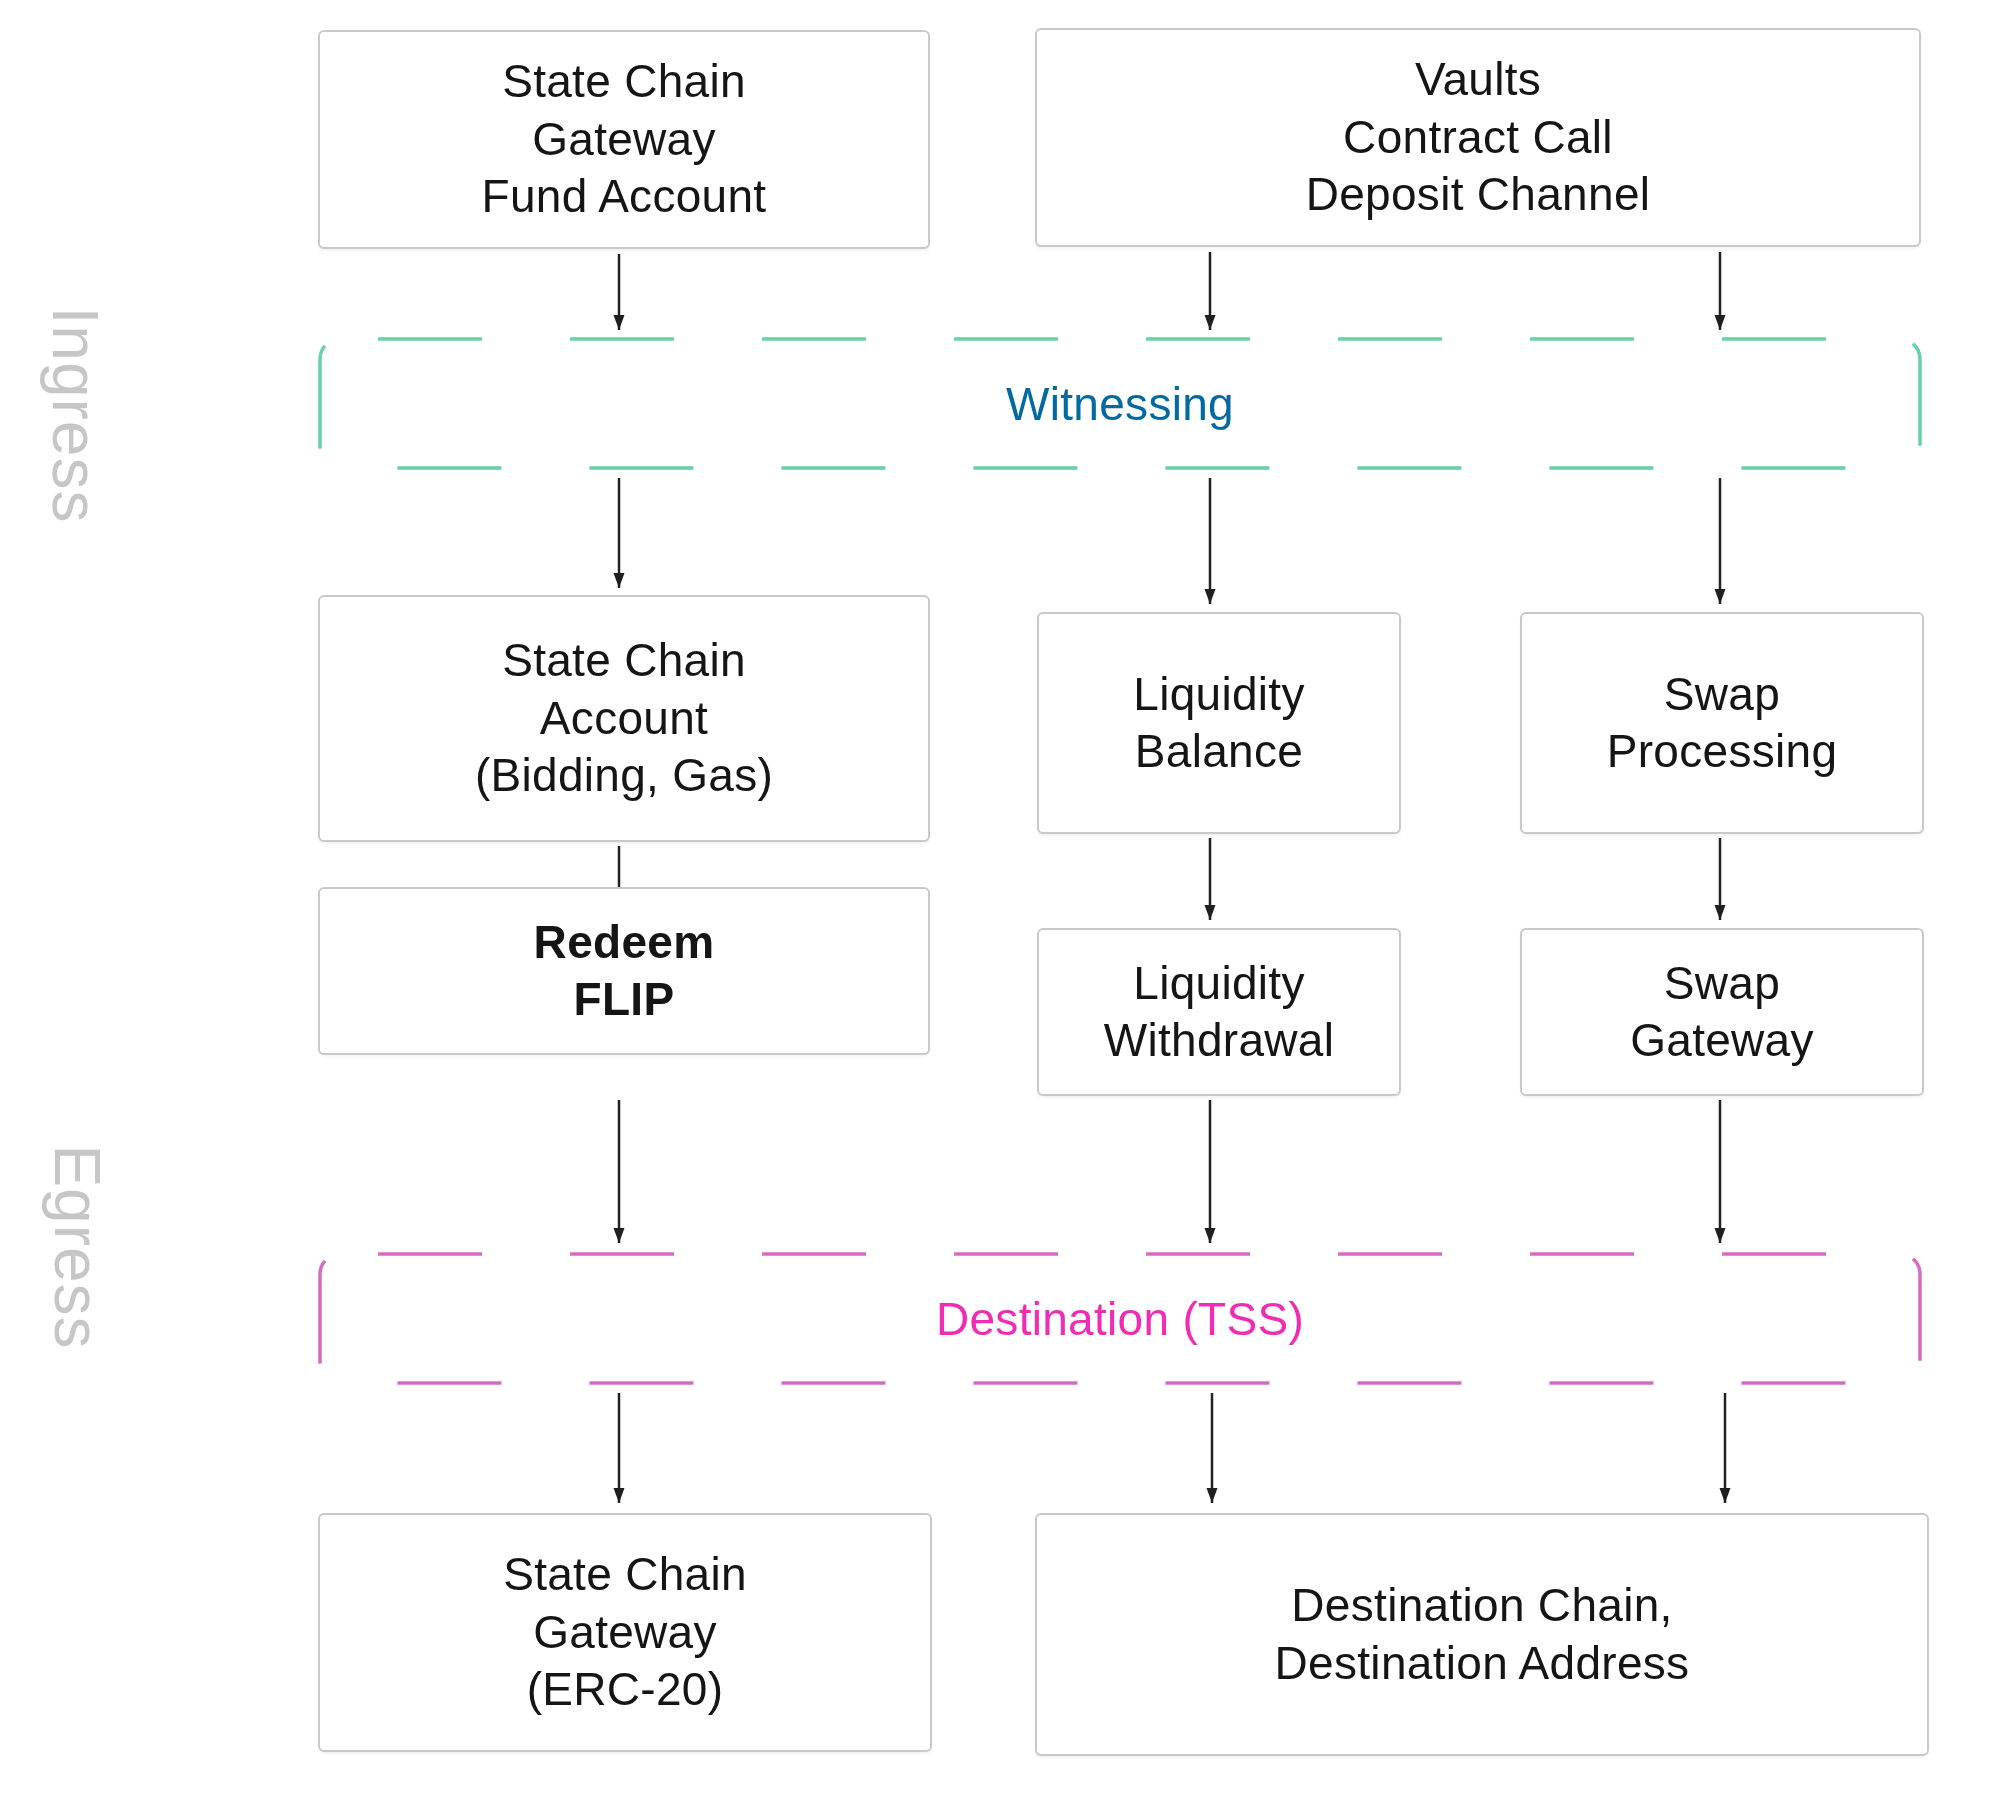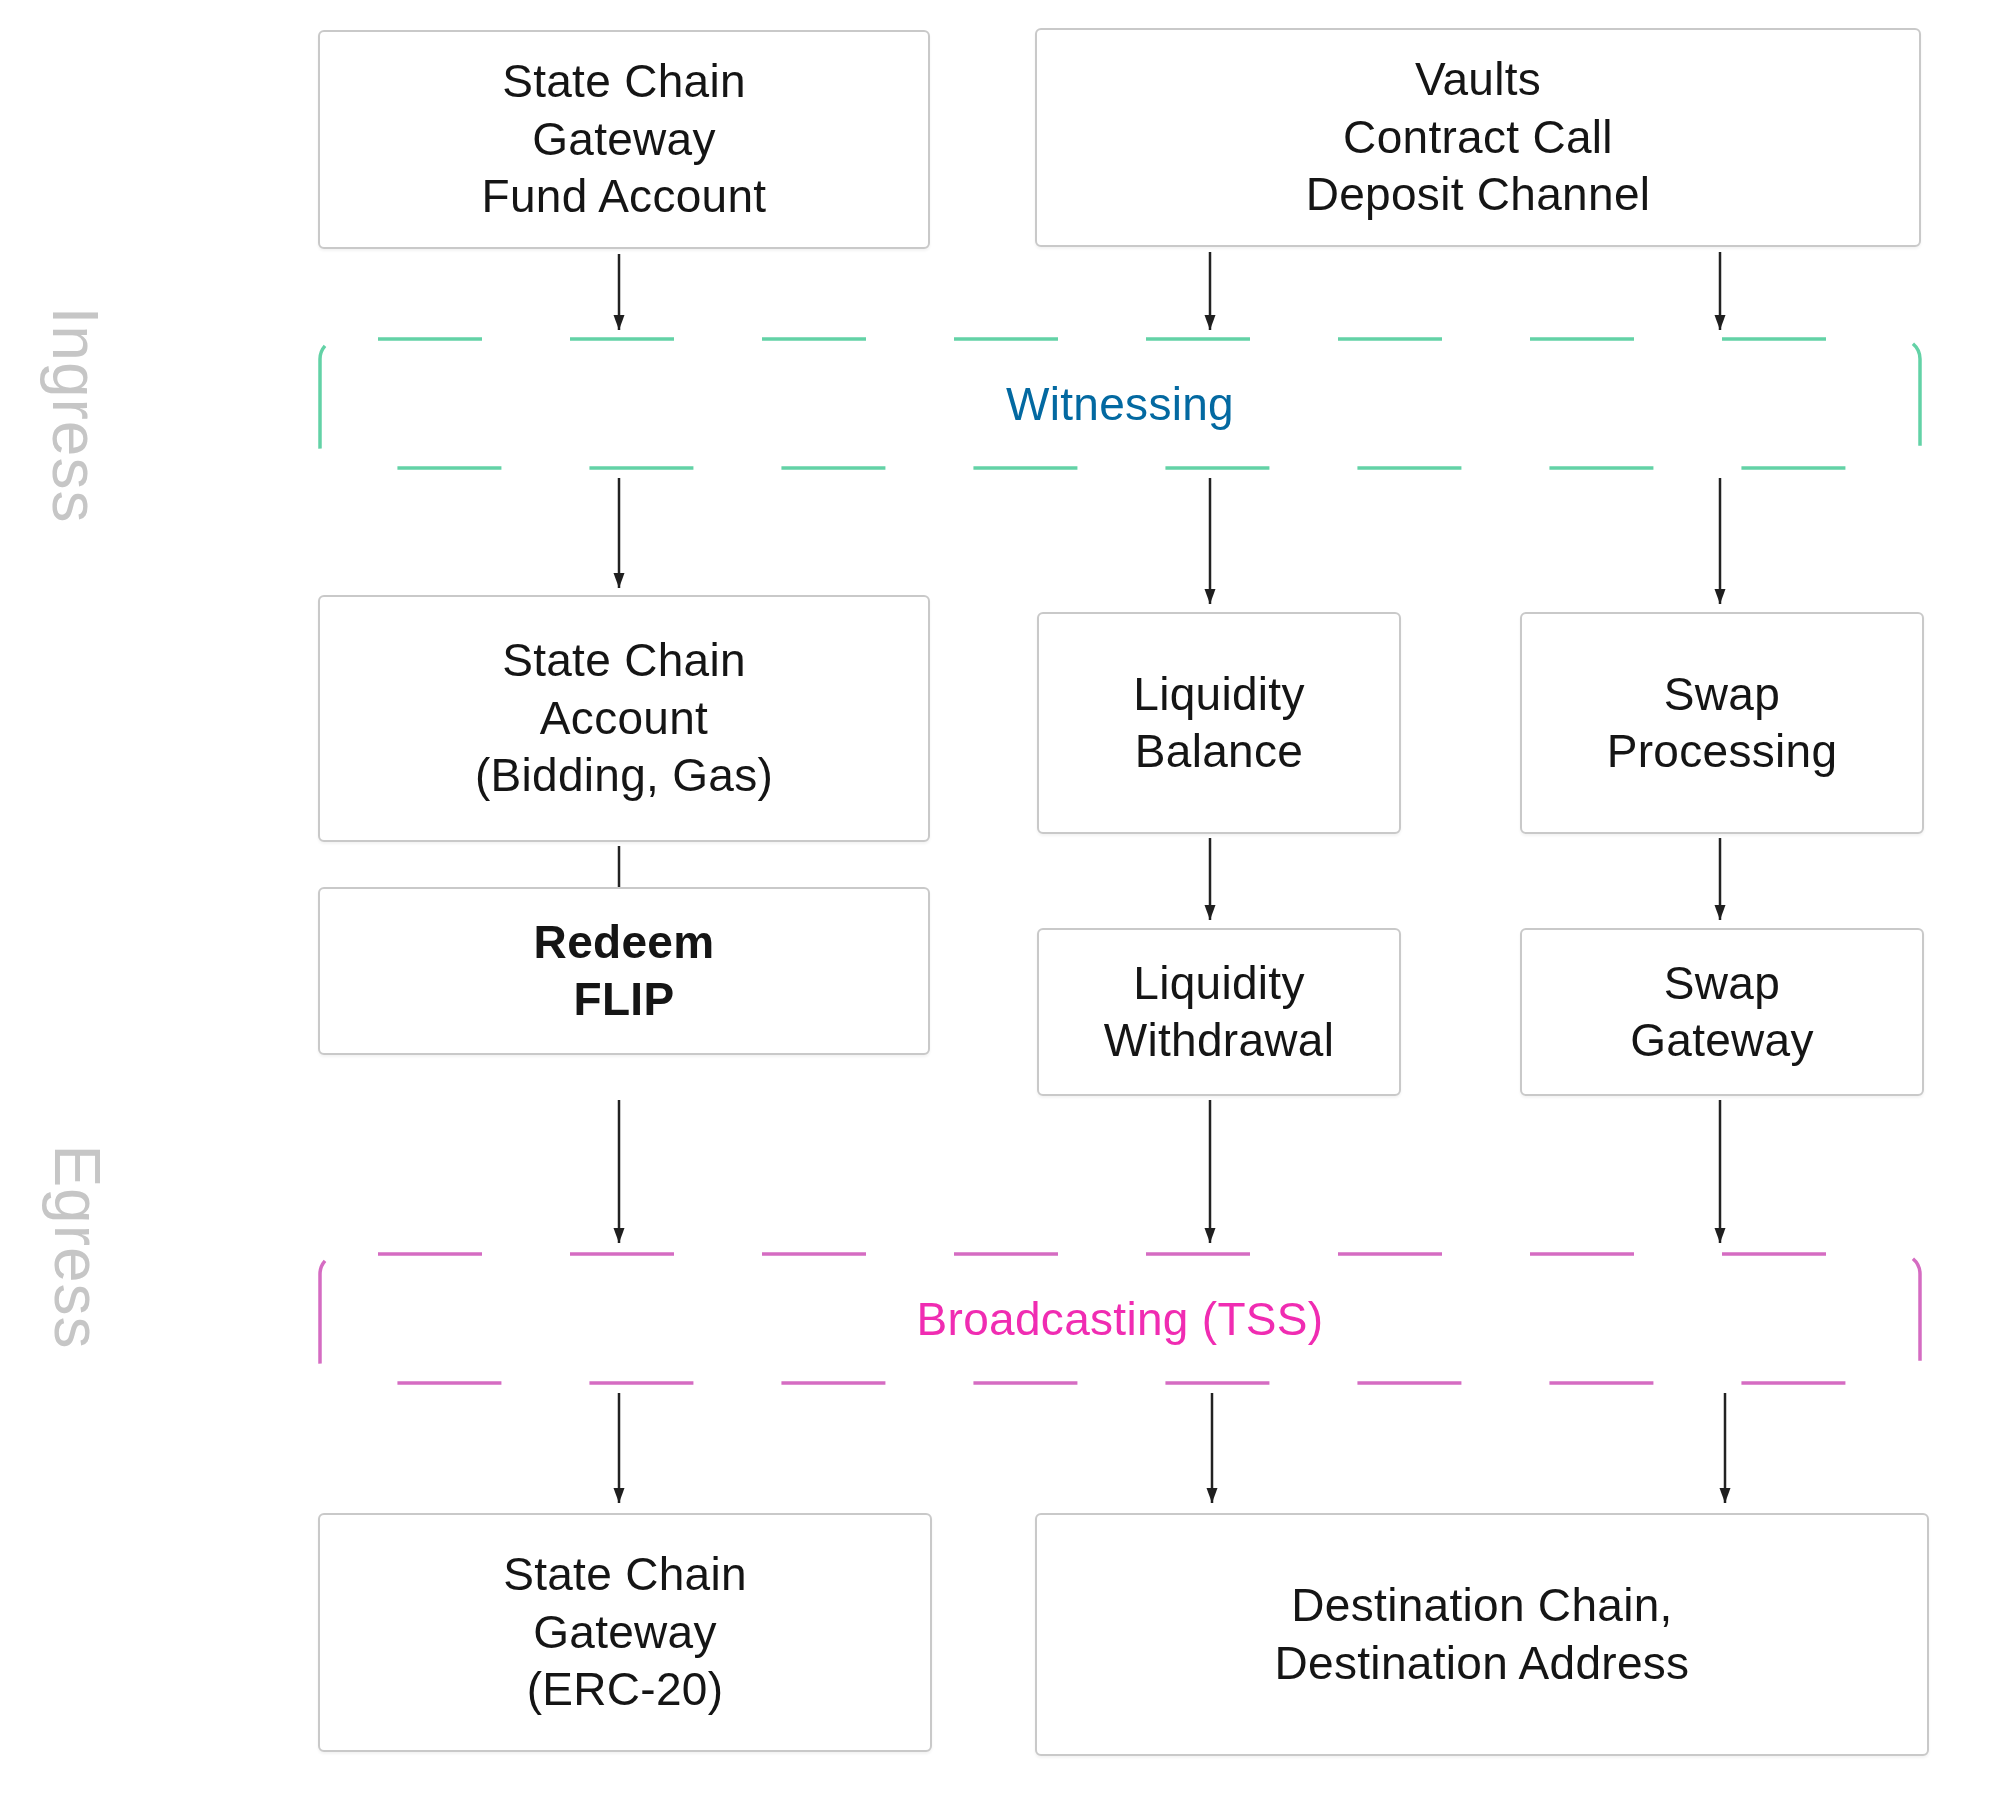--- a/index.html
+++ b/index.html
@@ -90,21 +90,21 @@
     <svg width="1604" height="133" viewBox="0 0 1604 133">
       <rect x="2" y="2" width="1600" height="129" rx="20" fill="none" stroke-width="3.5" stroke-dasharray="104 88" stroke-dashoffset="-38" stroke="#63d2a6"></rect>
     </svg>
     <span class="band-label green">Witnessing</span>
   </div>
 
   <div class="band" style="left:318px;top:1252px;width:1604px;height:133px;">
     <svg width="1604" height="133" viewBox="0 0 1604 133">
       <rect x="2" y="2" width="1600" height="129" rx="20" fill="none" stroke-width="3.5" stroke-dasharray="104 88" stroke-dashoffset="-38" stroke="#d56cc2"></rect>
     </svg>
-    <span class="band-label pink">Broadcasting (TSS)</span>
+    <span class="band-label pink">Destination (TSS)</span>
   </div>
 
   <div class="node" style="left:318px;top:30px;width:608px;height:215px;">
     <span>State Chain</span>
     <span>Gateway</span>
     <span>Fund Account</span>
   </div>
   <div class="node" style="left:1035px;top:28px;width:882px;height:215px;">
     <span>Vaults</span>
     <span>Contract Call</span>

